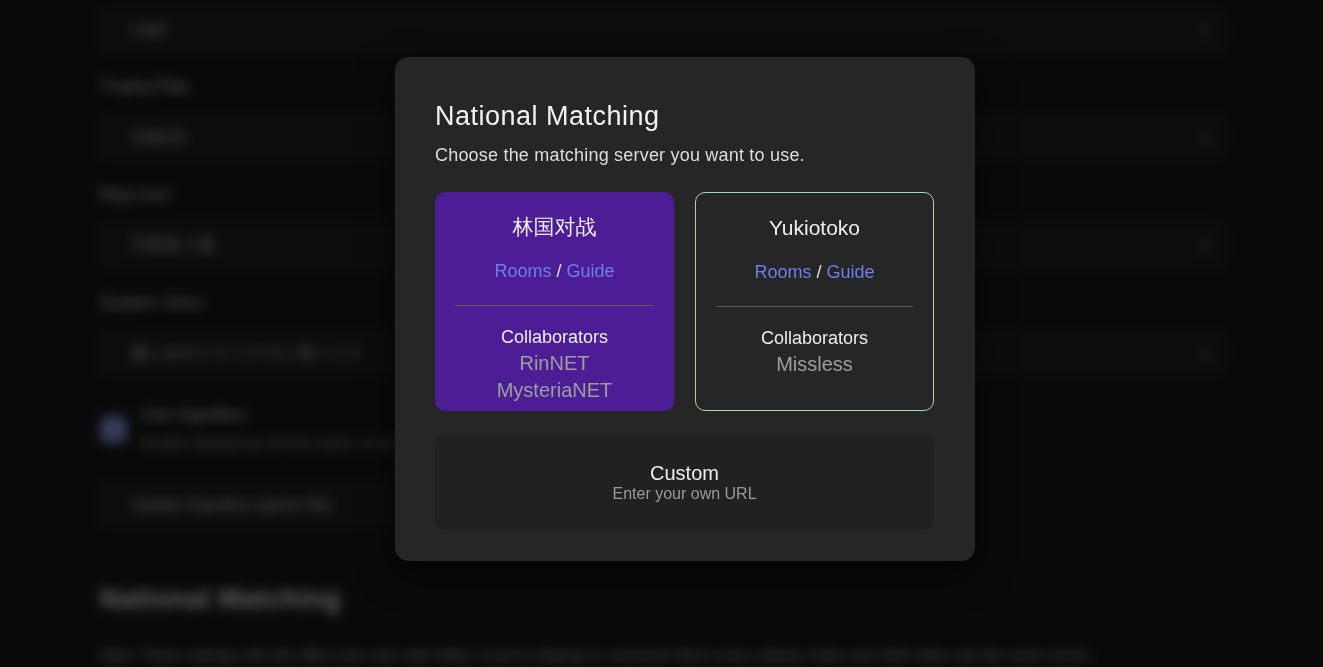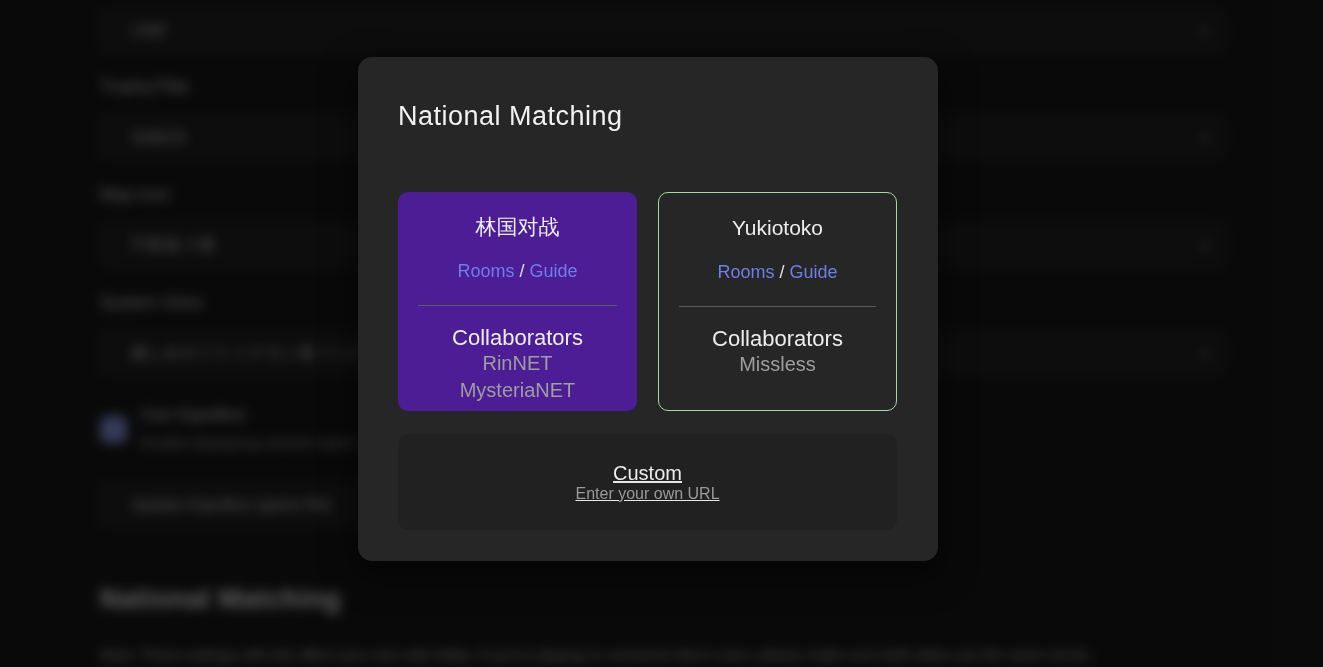--- a/index.html
+++ b/index.html
@@ -36,21 +36,21 @@
     display:flex; align-items:center; padding:0 30px; font-size:16px; color:#c0c0c0;
   }
   .bg-heading { position:absolute; left:100px; top:584px; font-size:27px; font-weight:bold; color:#e2e2e2; letter-spacing:0.5px; }
   .bg-note { position:absolute; left:100px; top:646px; width:1130px; font-size:15px; color:#b9b9b9; white-space:nowrap; overflow:hidden; }
 
   
   .scrim { position:absolute; inset:0; background:rgba(6,6,6,0.58); }
 
   
   .modal {
-    position:absolute; left:358px; top:57px; width:580px; height:504px;
+    position:absolute; left:395px; top:57px; width:580px; height:504px;
     background:#262626; border-radius:14px;
     box-shadow:0 12px 36px rgba(0,0,0,0.55);
   }
   .modal-title {
     position:absolute; left:40px; top:44px;
     font-size:27px; font-weight:500; color:#f2f2f2; letter-spacing:0.5px;
   }
   .modal-subtitle {
     position:absolute; left:40px; top:88px;
     font-size:18px; color:#dddddd; letter-spacing:0.2px;
@@ -64,28 +64,27 @@
   }
   .server-card.left { left:0; }
   .server-card.selected {
     left:260px; background:transparent;
     border:1px solid var(--accent-green,#a3d9a5);
   }
   .server-name { margin-top:22px; font-size:21px; line-height:26px; color:#ededed; }
   .server-links { margin-top:18px; font-size:18px; line-height:26px; color:#e0e0e0; }
   .server-links a { color:var(--link-blue,#6e7fe8); text-decoration:none; cursor:pointer; }
   .server-divider { margin-top:21px; width:83%; border-top:1px solid #5c5c5c; }
-  .collab-heading { margin-top:19px; font-size:22px; line-height:25px; color:#ededed; }
+  .collab-heading { margin-top:19px; font-size:18px; line-height:25px; color:#ededed; }
   .collab-item { font-size:20px; line-height:27px; color:#9e9e9e; }
   .custom-card {
     position:absolute; left:0; top:242px; width:499px; height:96px;
     border-radius:10px; background:#212121;
     display:flex; flex-direction:column; align-items:center; justify-content:center;
     cursor:pointer;
-    text-decoration:underline;
   }
   .custom-title { font-size:20px; color:#ededed; }
   .custom-sub { font-size:16px; color:#9a9a9a; }
 </style>
 </head>
 <body>
 
 <div class="page-behind">
 
   <div class="field" style="top:8px;">
@@ -121,20 +120,21 @@
   <div class="bg-button">Update Hypollice (game file)</div>
 
   <div class="bg-heading">National Matching</div>
   <div class="bg-note">Note: These settings will only affect your own side lobby. If you're playing on someone else's room, please make sure both sides use the same server.</div>
 </div>
 
 <div class="scrim"></div>
 
 <div class="modal">
   <div class="modal-title">National Matching</div>
+  <div class="modal-subtitle">Choose the matching server you want to use.</div>
 
   <div class="cards">
 
     <div class="server-card left">
       <div class="server-name">林国对战</div>
       <div class="server-links">
         <a>Rooms</a>
         <span>/</span>
         <a>Guide</a>
       </div>

